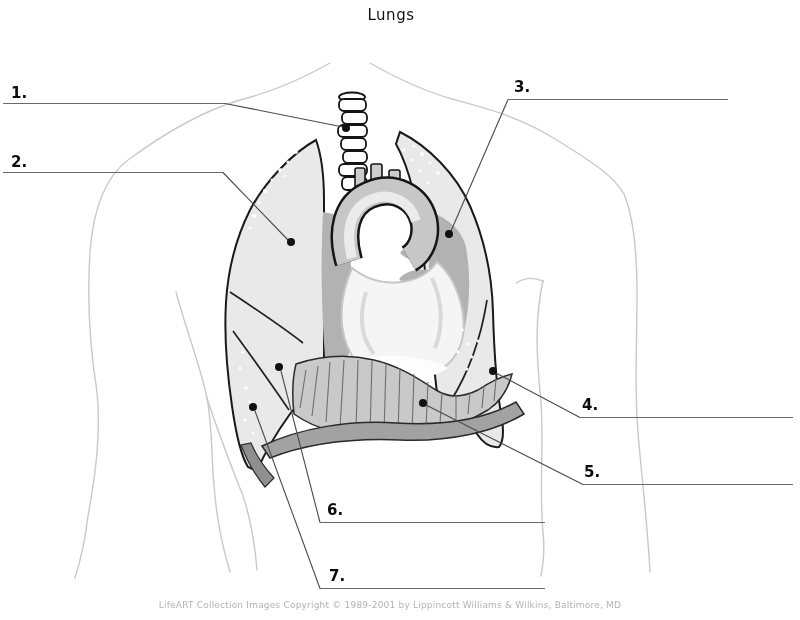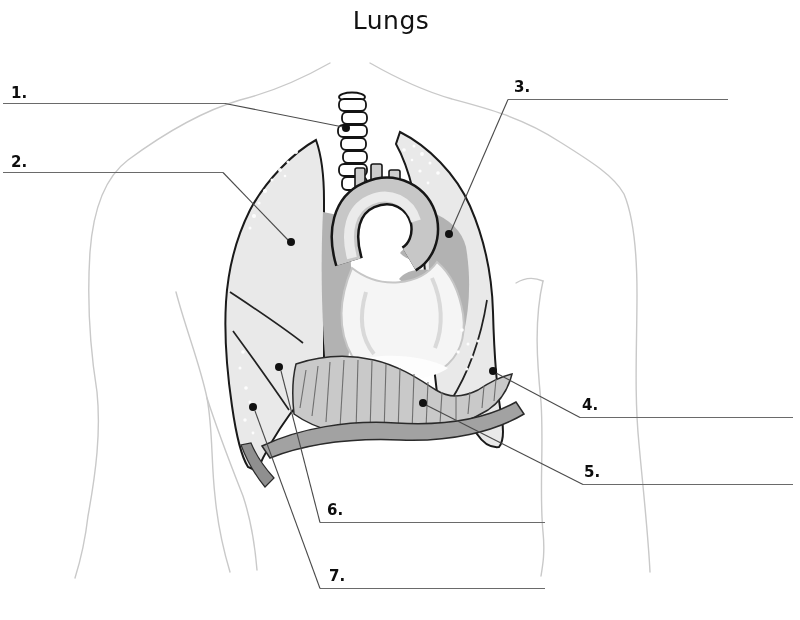--- a/index.html
+++ b/index.html
@@ -1,19 +1,19 @@
 <!DOCTYPE html>
 <html><head>
 <meta charset="utf-8">
 <style>
   html,body{margin:0;padding:0;background:#ffffff;}
   #page{position:relative;width:800px;height:620px;background:#ffffff;overflow:hidden;
         font-family:"DejaVu Sans","Liberation Sans",sans-serif;}
   #page-title{position:absolute;left:391px;top:6px;transform:translateX(-50%);
-        font-size:25px;color:#111;letter-spacing:.5px;}
+        font-size:15px;color:#111;letter-spacing:.5px;}
   .label-num{position:absolute;font-size:15px;font-weight:bold;color:#0d0d0d;line-height:1;}
   .ln1{left:11px;top:86px}
   .ln2{left:11px;top:155px}
   .ln3{left:514px;top:80px}
   .ln4{left:582px;top:398px}
   .ln5{left:584px;top:465px}
   .ln6{left:327px;top:503px}
   .ln7{left:329px;top:569px}
   #copyright{position:absolute;left:390px;top:600px;transform:translateX(-50%);
         font-size:9px;color:#b3b3b3;white-space:nowrap;letter-spacing:.2px;}
@@ -184,13 +184,14 @@
   </svg>
 
   <div class="label-num ln1">1.</div>
   <div class="label-num ln2">2.</div>
   <div class="label-num ln3">3.</div>
   <div class="label-num ln4">4.</div>
   <div class="label-num ln5">5.</div>
   <div class="label-num ln6">6.</div>
   <div class="label-num ln7">7.</div>
 
+  <div id="copyright">LifeART Collection Images Copyright © 1989-2001 by Lippincott Williams &amp; Wilkins, Baltimore, MD</div>
 </div>
 
 </body></html>

